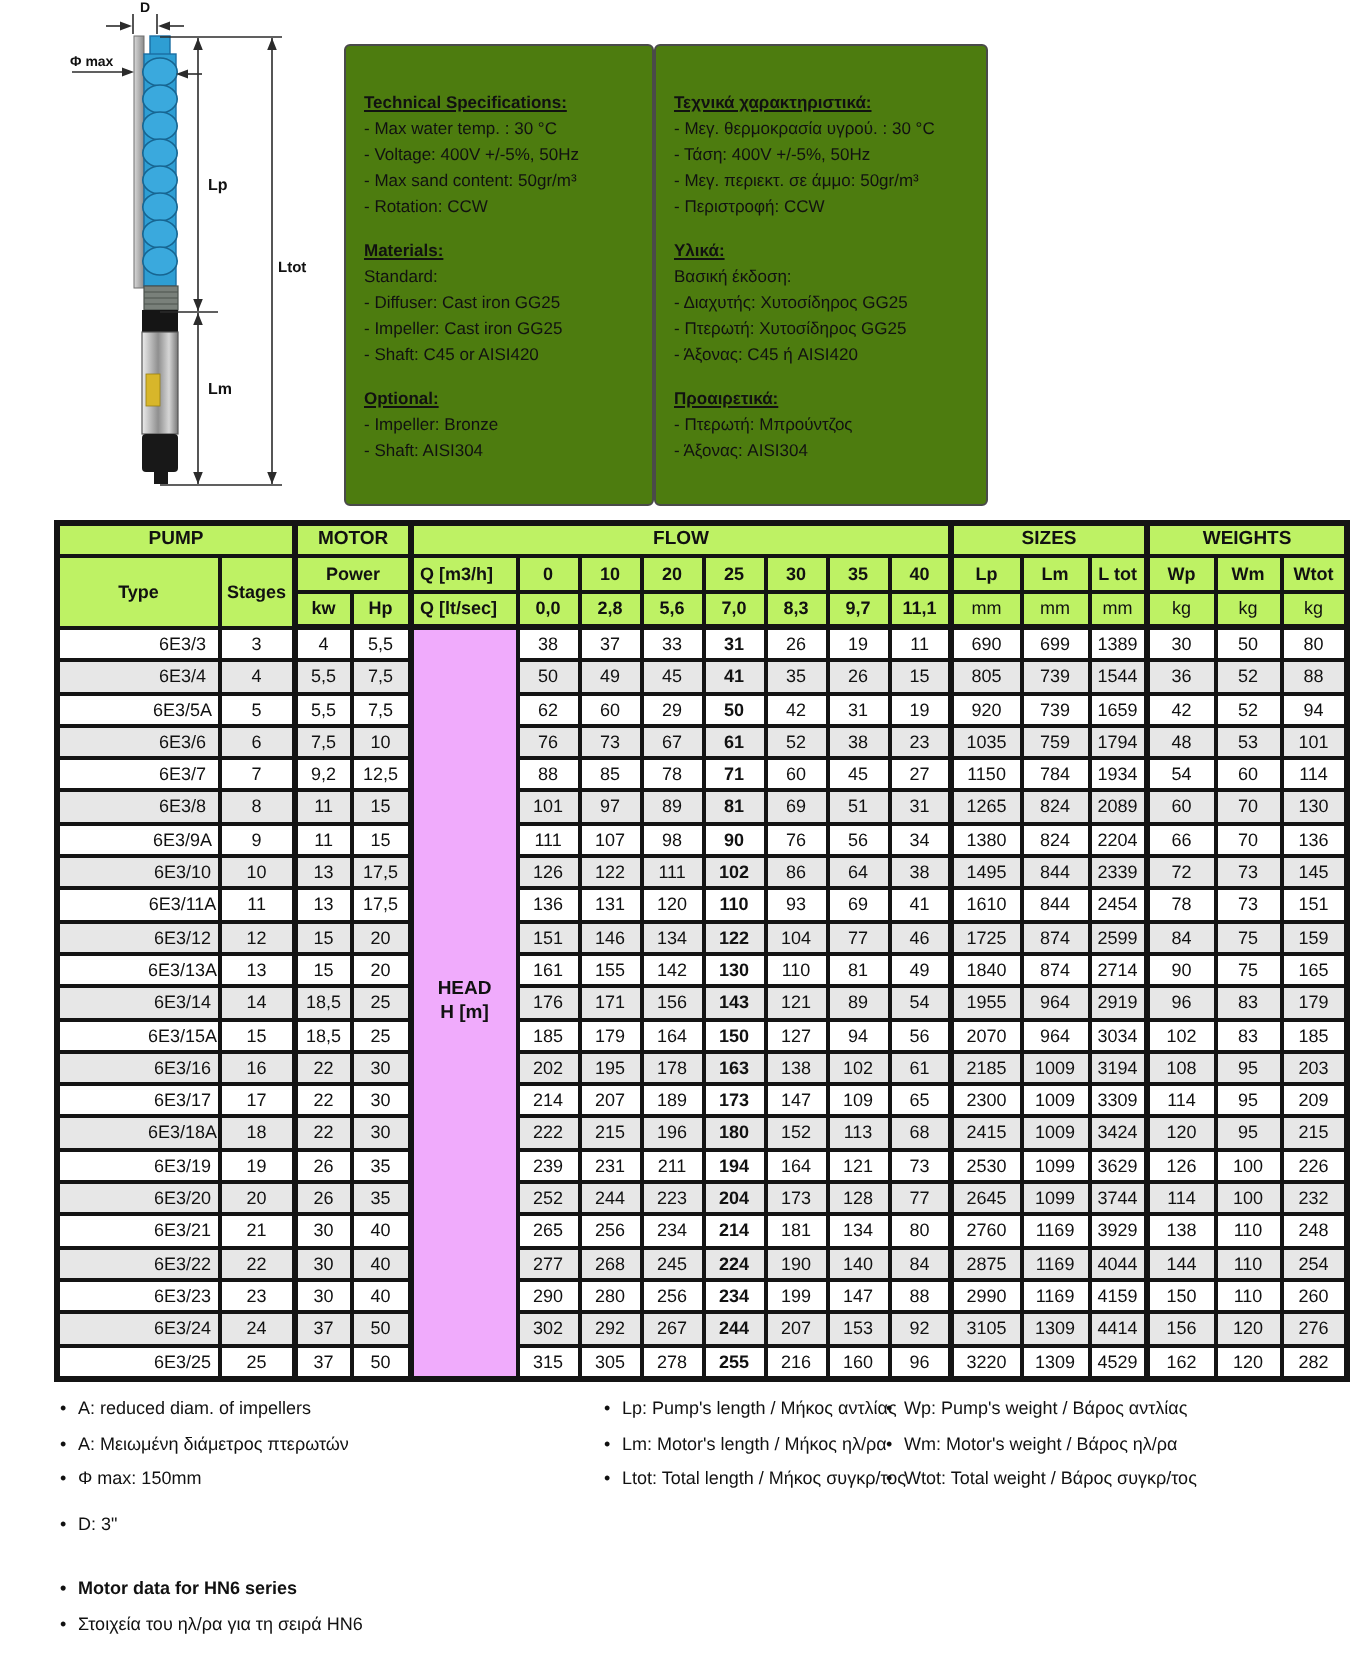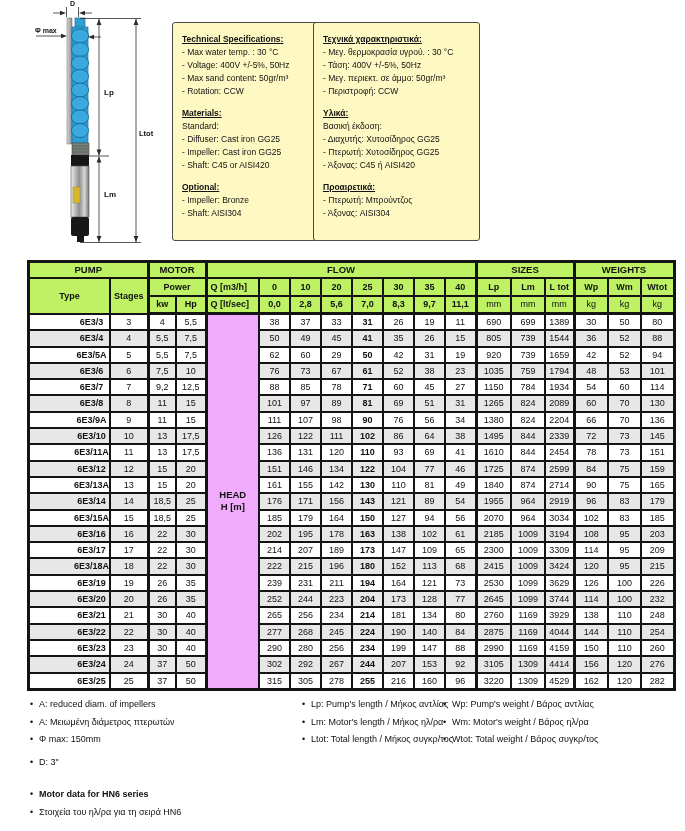--- a/index.html
+++ b/index.html
@@ -3,39 +3,39 @@
 <meta charset="utf-8">
 <style>
   html,body{margin:0;padding:0;background:#fff;}
   #page{position:relative;width:685px;height:831px;background:#fff;
         font-family:"Liberation Sans",sans-serif;color:#111;overflow:hidden;}
 
   
   #top{position:relative;width:685px;height:258px;}
   #pump-svg{position:absolute;left:25px;top:0;}
   .specbox{position:absolute;top:22px;border:1px solid #4a4a4a;border-radius:3px;
-           background:#fef9c3;padding:10px 8px 8px 9px;font-size:8.5px;line-height:13px;}
+           background:#4d7c0f;padding:22px 8px 8px 9px;font-size:8.5px;line-height:13px;}
   #specbox-en{left:172px;width:136px;height:199px;}
-  #specbox-gr{left:313px;width:148px;height:199px;}
+  #specbox-gr{left:327px;width:148px;height:199px;}
   .spec-title{font-weight:bold;text-decoration:underline;}
   .spec-gap{height:9px;}
 
   
   #table-wrap{position:absolute;left:27px;top:260px;}
   table{border-collapse:collapse;table-layout:fixed;border:3px solid #141414;}
   th,td{border:2px solid #141414;padding:0;text-align:center;font-size:9px;
         line-height:1.15;overflow:hidden;white-space:nowrap;}
   th{font-weight:bold;background:#bef264;}
   tr.grp th{height:14px;border-bottom:2px solid #141414;font-size:9.5px;}
   tr.h2 th{height:16px;}
   tr.h3 th{height:15px;border-bottom:3px solid #141414;margin-left:24px;}
   .unit{font-weight:normal;}
   tbody td{height:14.3px;font-size:9px;}
   tbody tr.stripe td{background:#e7e7e7;}
-  td.c-type{font-weight:bold;padding-left:44px;}
+  td.c-type{font-weight:normal;padding-left:44px;}
   .sec-l{border-left:3px solid #141414;}
   td.em{font-weight:bold;}
   td.head-cell{background:#f0abfc;font-weight:bold;font-size:9.5px;line-height:1.3;}
   .qh{text-align:left;padding-left:3px;}
 
   
   .fncol{position:absolute;font-size:9px;}
   #fncol-1{left:30px;top:699px;}
   #fncol-2{left:302px;top:699px;}
   #fncol-3{left:443px;top:699px;}

